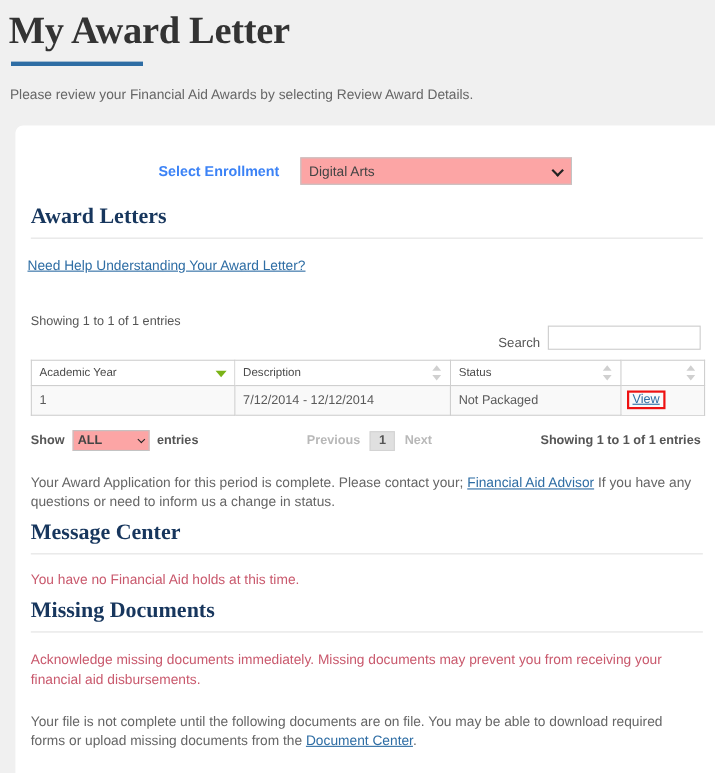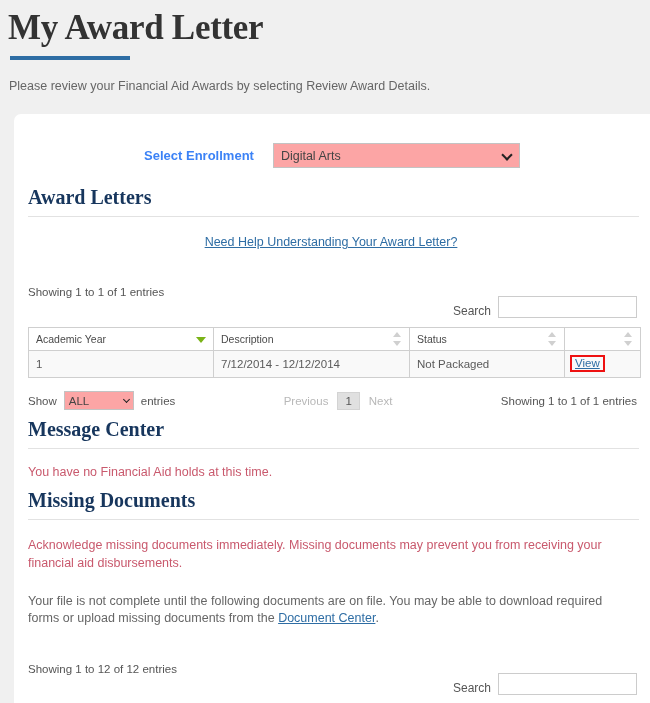--- a/index.html
+++ b/index.html
@@ -93,21 +93,21 @@
     font-weight: bold;
     font-size: 20px;
     color: #17365d;
     margin: 18px 0 0 3px;
     padding-bottom: 7px;
     border-bottom: 1px solid #e2e2e2;
   }
   .section-head.tight { margin-top: 8px; }
 
   
-  .help-row { text-align: center; margin-top: 15px; padding-right: 2px; }
+  .help-row { text-align: left; margin-top: 15px; padding-right: 2px; }
   a.link {
     color: #2e6da4;
     text-decoration: underline;
     font-size: 12.5px;
     cursor: pointer;
   }
 
   
   .table-top {
     display: flex;
@@ -192,20 +192,21 @@
   }
   .view-highlight a { font-size: 11.5px; }
 
   
   .table-bottom {
     display: flex;
     align-items: center;
     justify-content: space-between;
     margin: 13px 0 0 0;
     padding: 0 2px 0 3px;
+    font-weight: bold;
   }
   .show-entries { display: flex; align-items: center; font-size: 11.5px; color: #555; }
   .show-entries .t1 { margin-right: 7px; }
   .show-entries .t2 { margin-left: 7px; }
   .pager { display: flex; align-items: center; font-size: 11.5px; }
   .pager .pg { color: #b8b8b8; padding: 0 6px; cursor: default; }
   .pager .pg.num {
     color: #555;
     background: #e0e0e0;
     border: 1px solid #d3d3d3;
@@ -318,20 +319,25 @@
       <span class="t2">entries</span>
     </span>
     <span class="pager">
       <span class="pg">Previous</span>
       <span class="pg num">1</span>
       <span class="pg">Next</span>
     </span>
     <span class="entries-info">Showing 1 to 1 of 1 entries</span>
   </div>
 
+  <p class="body-text">
+    <span>Your Award Application for this period is complete. Please contact your;</span>
+    <a class="link">Financial Aid Advisor</a>
+    <span>If you have any questions or need to inform us a change in status.</span>
+  </p>
 
   <div class="section-head tight">Message Center</div>
   <p class="warn no-hold">You have no Financial Aid holds at this time.</p>
 
   <div class="section-head tight">Missing Documents</div>
   <p class="warn first">Acknowledge missing documents immediately. Missing documents may prevent you from receiving your financial aid disbursements.</p>
 
   <p class="body-text">
     <span>Your file is not complete until the following documents are on file. You may be able to download required forms or upload missing documents from the</span>
     <a class="link">Document Center</a><span>.</span>

